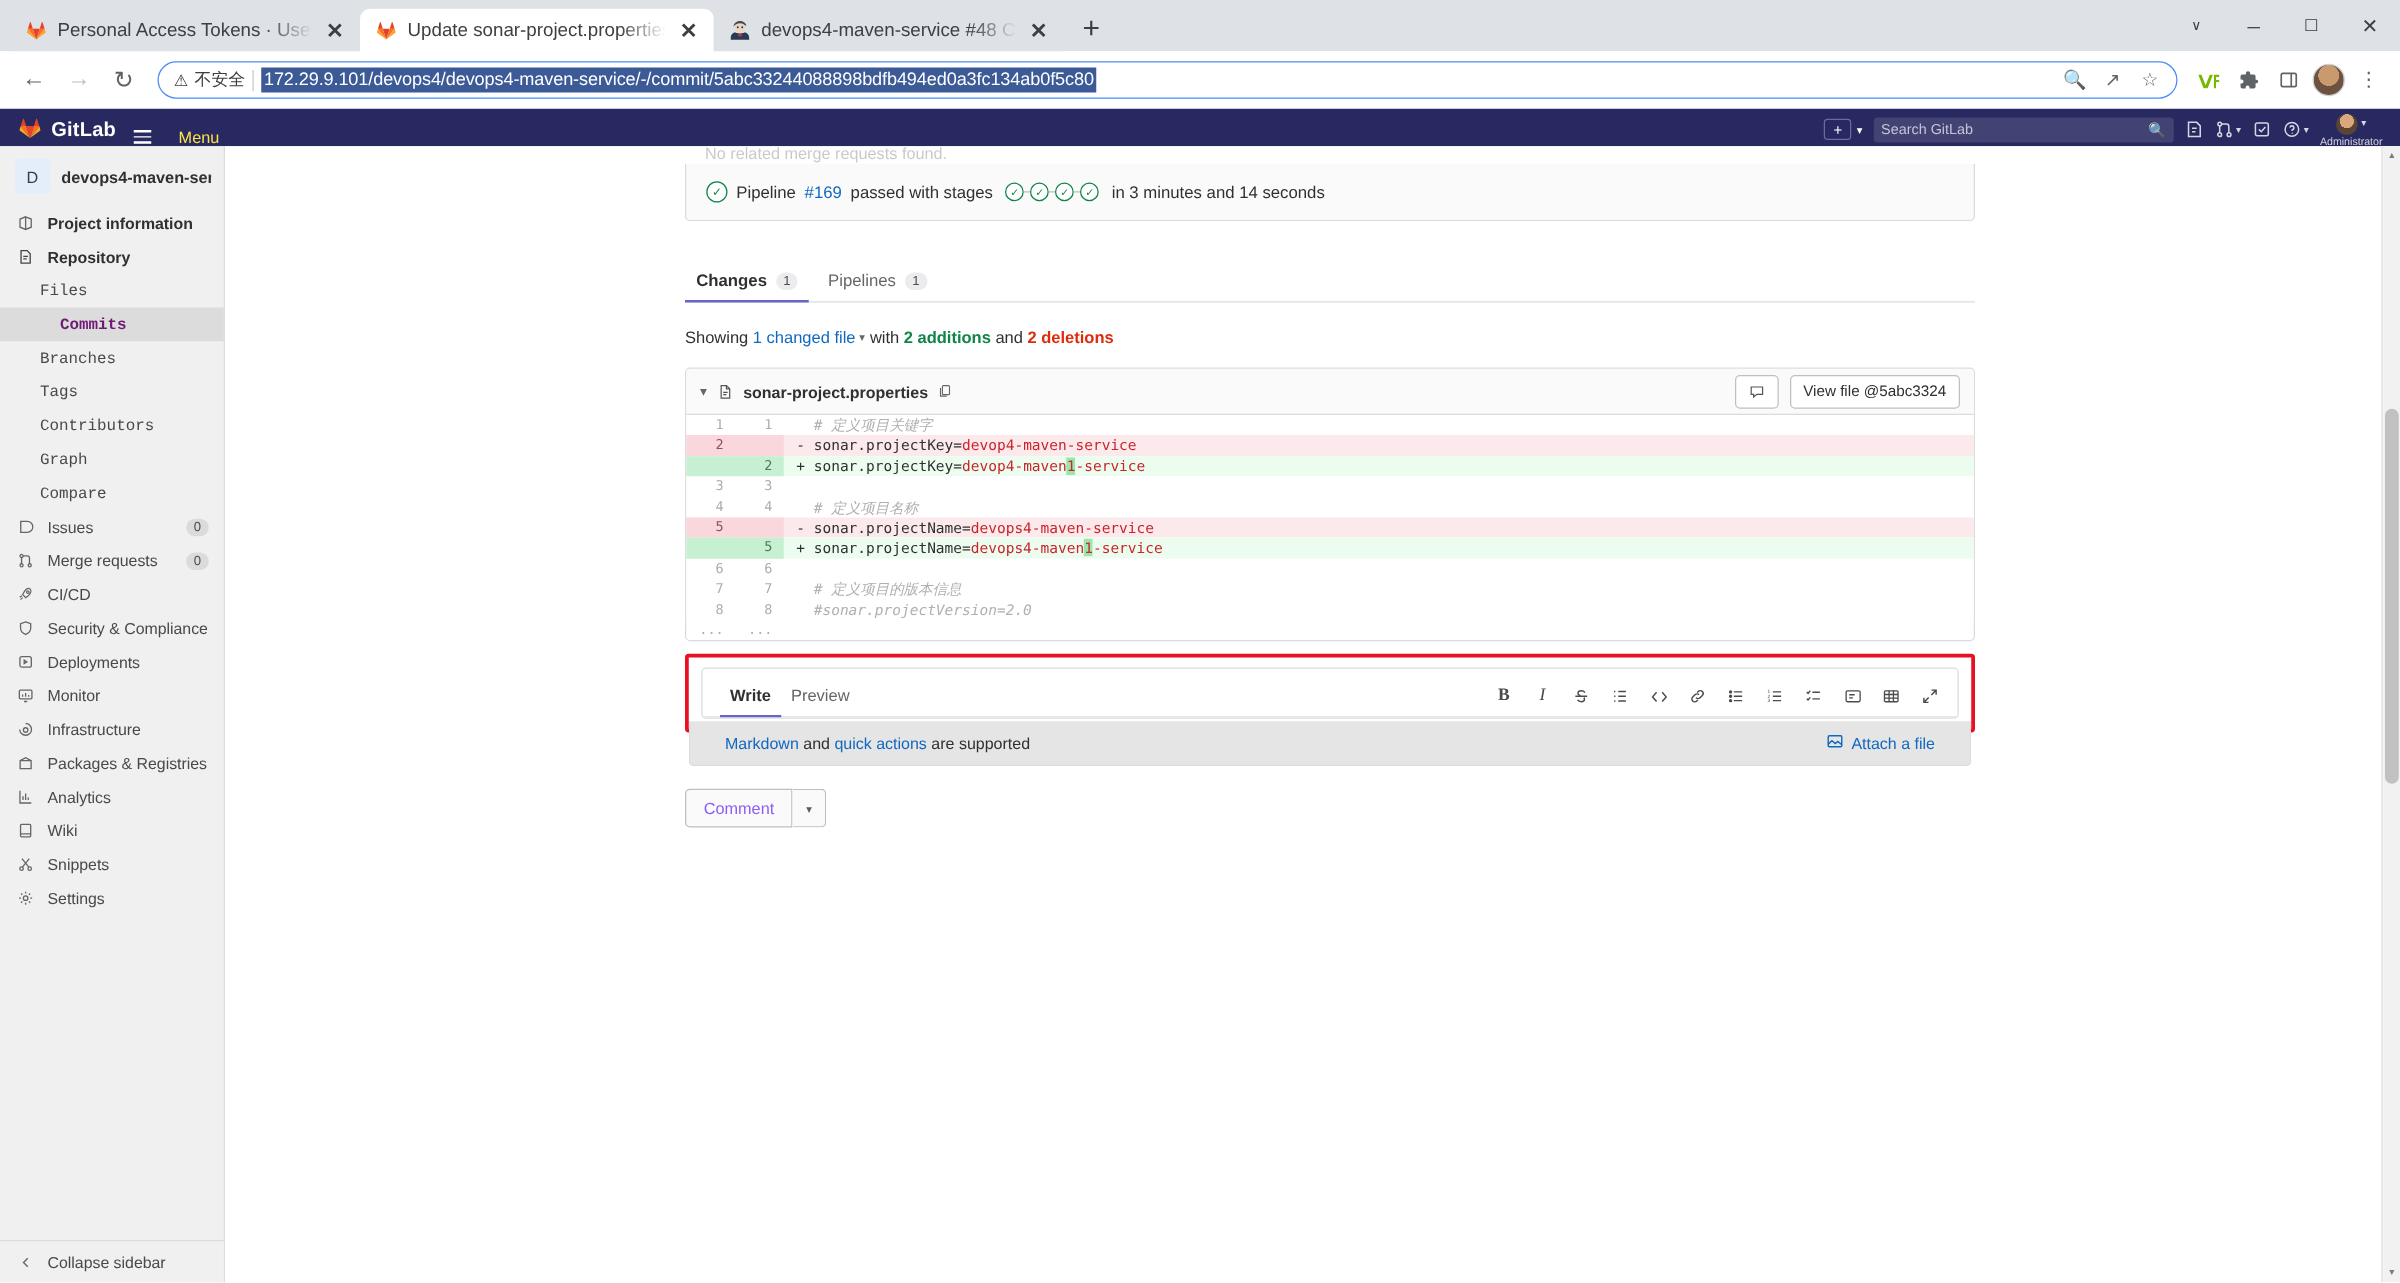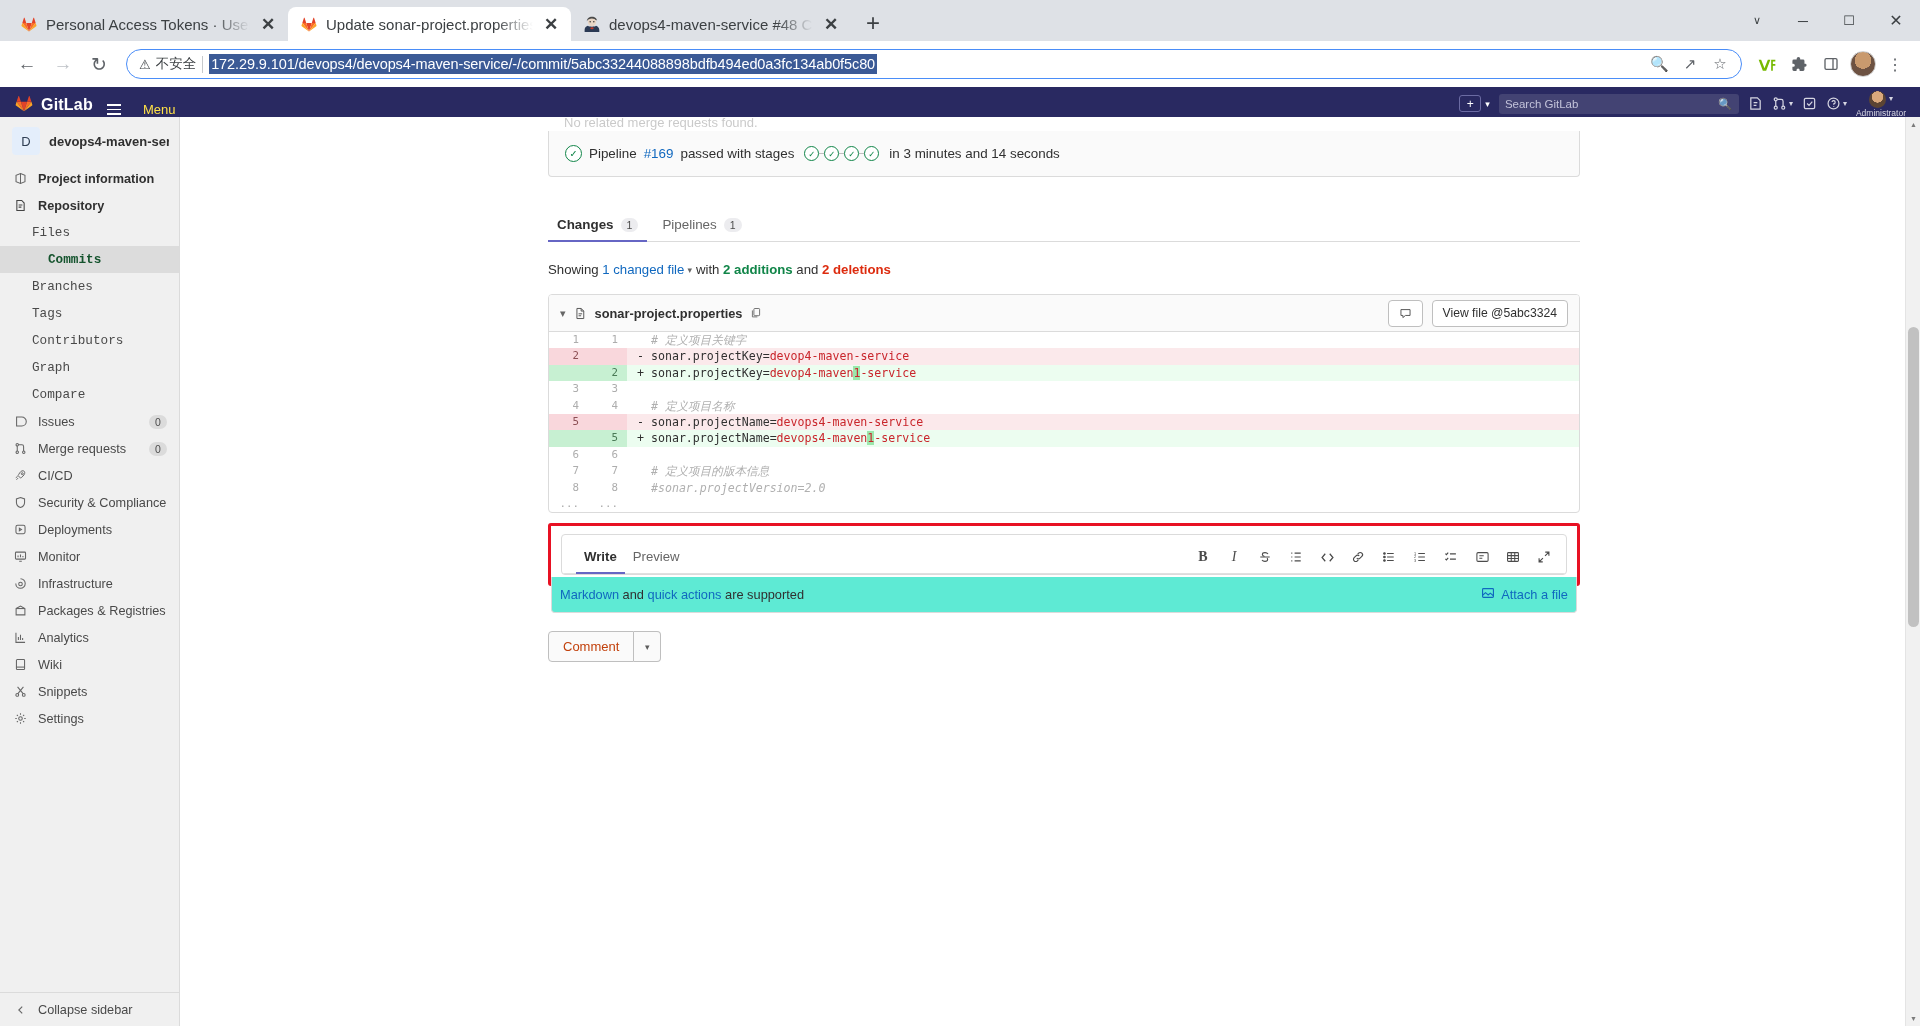--- a/index.html
+++ b/index.html
@@ -125,21 +125,21 @@
     font-weight: 400;
   }
   .proj-name { font-size: 13px; font-weight: 700; color: #303030; white-space: nowrap; overflow: hidden; }
   .side-item {
     display: flex; align-items: center; gap: 10px;
     height: 27px; padding-left: 13px; font-size: 12.7px; color: #494949;
     position: relative; white-space: nowrap;
   }
   .side-item.top { font-weight: 600; color: #303030; }
   .side-item.sub { padding-left: 32px; font-size: 12.7px; font-family: Liberation Mono, monospace; }
-  .side-item.sub.active { background: #dcdcdc; font-weight: 700; color: #14532d; padding-left: 48px; }
+  .side-item.sub.active { background: #dcdcdc; font-weight: 700; color: #701a75; padding-left: 48px; }
   .side-ico { width: 15px; height: 15px; flex: 0 0 15px; display: flex; align-items: center; justify-content: center; color: #666; }
   .side-badge {
     margin-left: auto; margin-right: 12px;
     background: #dbdbdb; color: #4b4b4b; border-radius: 9px;
     font-size: 10.5px; padding: 1px 6px; min-width: 18px; text-align: center;
   }
   .collapse-bar {
     position: absolute; bottom: 0; left: 0; right: 0; height: 34px;
     border-top: 1px solid #dbdbdb; display: flex; align-items: center;
     gap: 10px; padding-left: 13px; font-size: 12.7px; color: #494949; background: #f0f0f0;
@@ -264,31 +264,31 @@
   }
   .ed-tools { margin-left: auto; display: flex; align-items: center; gap: 15px; padding-bottom: 8px; }
   .ed-tool { width: 16px; height: 16px; display: flex; align-items: center; justify-content: center; color: #4b4b4b; }
   .ed-tool svg { display: block; }
   .ed-area {
     height: 94px; padding: 12px 14px; font-family: "DejaVu Sans Mono", monospace;
     font-size: 12.2px; color: #a0a0a0;
   }
   .ed-foot {
     border: 1px solid #dbdbdb; border-top: none; border-radius: 0 0 4px 4px;
-    background: #5eead4; display: flex; align-items: center; padding: 9px 8px;
+    background: #e5e5e5; display: flex; align-items: center; padding: 9px 28px;
     font-size: 12.8px; color: #303030; margin-top: -9px; margin-left: 3px; margin-right: 3px;
   }
   .ed-foot .lnk { color: #1068bf; }
   .attach { margin-left: auto; display: flex; align-items: center; gap: 6px; color: #1068bf; }
 
   .comment-row { margin-top: 18px; display: flex; }
   .cbtn-group { display: flex; }
   .cbtn {
     height: 31px; border: 1px solid #bfbfbf; background: #fafafa;
-    font-size: 13px; color: #c2410c; display: flex; align-items: center;
+    font-size: 13px; color: #8b5cf6; display: flex; align-items: center;
     padding: 0 14px; border-radius: 4px 0 0 4px;
   }
   .cbtn-caret {
     height: 31px; width: 27px; border: 1px solid #bfbfbf; border-left: none;
     background: #fafafa; border-radius: 0 4px 4px 0;
     display: flex; align-items: center; justify-content: center; font-size: 9px; color: #5c5c5c;
   }
 
   
   .vscroll {

